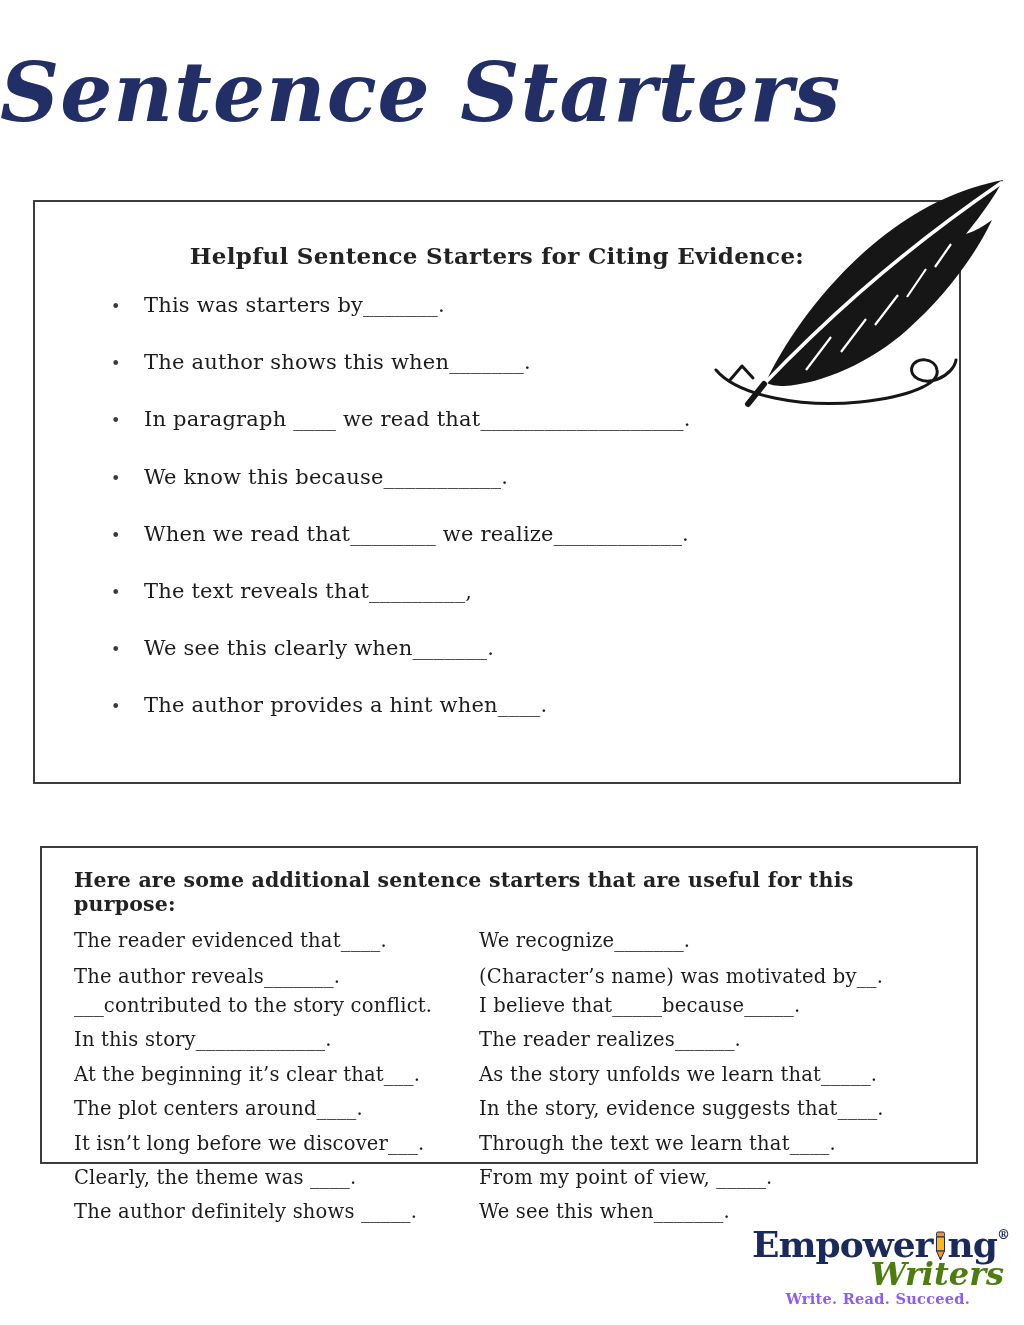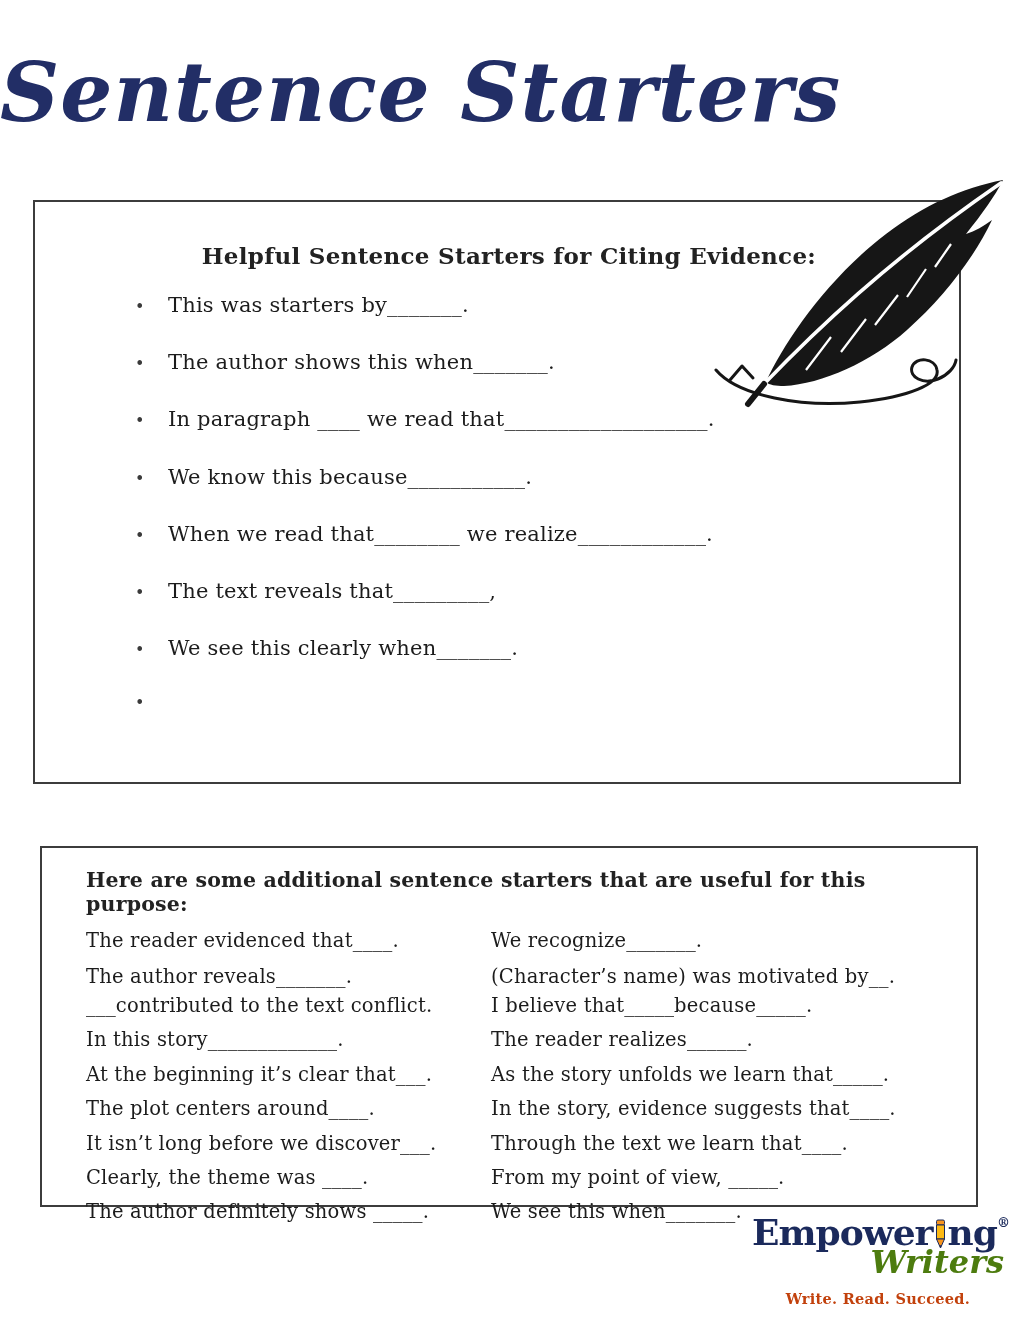--- a/index.html
+++ b/index.html
@@ -20,21 +20,21 @@
     text-align: left;
     font-family: "DejaVu Serif", serif;
     font-style: italic;
     font-weight: 700;
     font-size: 82px;
     letter-spacing: 1px;
     color: #222e66;
   }
 
   
-  .box { position: absolute; background: #ffffff; border: 2px solid #3c3c3c; padding-left: 24px; }
+  .box { position: absolute; background: #ffffff; border: 2px solid #3c3c3c; }
   .box1 { left: 33px; top: 200px; width: 928px; height: 584px; }
   .box1-heading {
     text-align: center;
     margin-top: 40px;
     font-size: 23px;
     font-weight: 700;
     letter-spacing: .3px;
     color: #222222;
   }
   .starter-list { list-style: none; margin-top: 24px; }
@@ -56,21 +56,21 @@
   
   .quill {
     position: absolute;
     left: 710px; top: 174px;
     width: 302px; height: 236px;
     z-index: 5;
     pointer-events: none;
   }
 
   
-  .box2 { left: 40px; top: 846px; width: 938px; height: 361px; padding: 20px 18px 0 44px; }
+  .box2 { left: 40px; top: 846px; width: 938px; height: 318px; padding: 20px 18px 0 32px; }
   .box2-heading {
     font-size: 20.5px;
     font-weight: 700;
     color: #222222;
     letter-spacing: .2px;
   }
   .cols {
     margin-top: 14px;
     display: grid;
     grid-template-columns: 405px auto;
@@ -118,25 +118,25 @@
     font-weight: 700;
     font-size: 32px;
     color: #4d7c0f;
     line-height: 1;
     margin-top: -4px;
     padding-left: 92px;
     text-align: right;
     white-space: nowrap;
   }
   .logo-tagline {
-    margin-top: 12px;
+    margin-top: 0;
     font-family: "DejaVu Serif", serif;
     font-weight: 700;
     font-size: 14.5px;
-    color: #c2410c;
+    color: #8b5cf6;
     letter-spacing: .3px;
     white-space: nowrap;
   }
 </style>
 </head>
 <body>
 
 <div class="page">
 
   <h1 class="title">Sentence Starters</h1>
@@ -167,20 +167,21 @@
       <li class="starter-item">
         <span class="bullet">•</span>
         <span class="starter-text">The text reveals that_________,</span>
       </li>
       <li class="starter-item">
         <span class="bullet">•</span>
         <span class="starter-text">We see this clearly when_______.</span>
       </li>
       <li class="starter-item">
         <span class="bullet">•</span>
+        <span class="starter-text">The author provides a hint when____.</span>
       </li>
     </ul>
   </section>
 
   <div class="quill">
     <svg width="302" height="236" viewBox="0 0 302 236" xmlns="http://www.w3.org/2000/svg">
 
       <path d="M56 208 C 74 168 118 104 176 60 C 214 31 252 14 293 6 C 285 22 272 40 256 60 C 265 57 274 52 282 46 C 264 84 233 124 197 156 C 161 188 112 210 74 212 C 66 212 59 211 56 208 Z" fill="#161616"></path>
 
       <path d="M96 196 L 121 163 M131 178 L 156 145 M165 151 L 188 121 M197 123 L 216 95 M225 93 L 241 70" stroke="#ffffff" stroke-width="2.2"></path>
@@ -194,21 +195,21 @@
       <path d="M6 196 C 28 222 92 234 150 228 C 198 223 230 210 227 196 C 225 184 206 182 202 193 C 199 203 213 211 228 205 C 238 201 245 193 246 186" stroke="#161616" stroke-width="3" fill="none" stroke-linecap="round"></path>
     </svg>
   </div>
 
   <section class="box box2">
     <h2 class="box2-heading">Here are some additional sentence starters that are useful for this purpose:</h2>
     <div class="cols">
 
       <p class="line">The reader evidenced that____.</p>
       <p class="line">The author reveals_______.</p>
-      <p class="line">___contributed to the text conflict.</p>
+      <p class="line">___contributed to the story conflict.</p>
       <p class="line">In this story_____________.</p>
       <p class="line">At the beginning it’s clear that___.</p>
       <p class="line">The plot centers around____.</p>
       <p class="line">It isn’t long before we discover___.</p>
       <p class="line">Clearly, the theme was ____.</p>
       <p class="line">The author definitely shows _____.</p>
 
       <p class="line">We recognize_______.</p>
       <p class="line">(Character’s name) was motivated by__.</p>
       <p class="line">I believe that_____because_____.</p>

